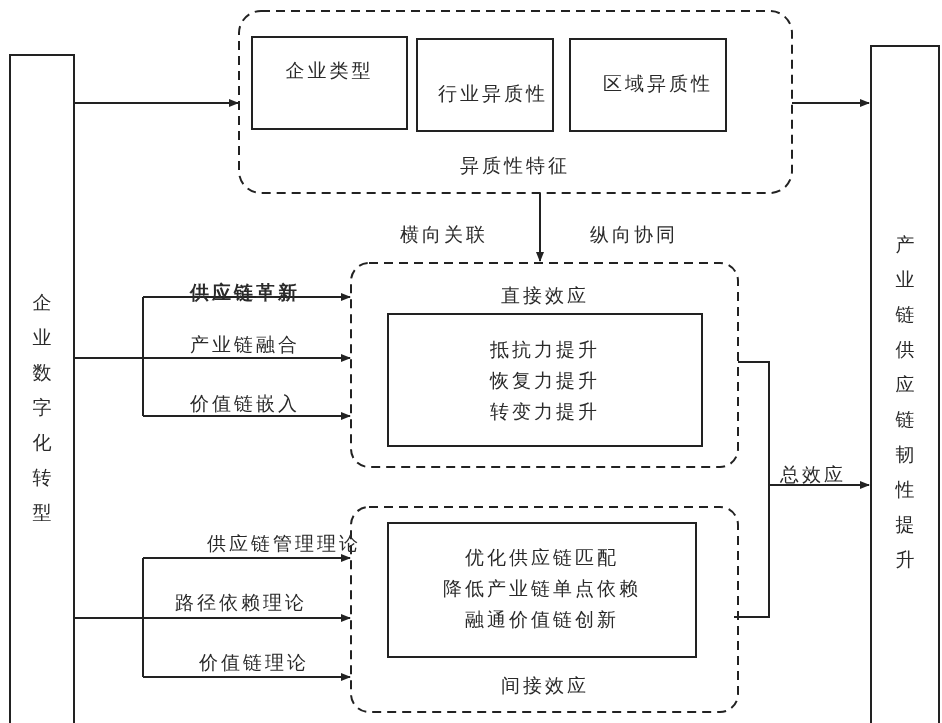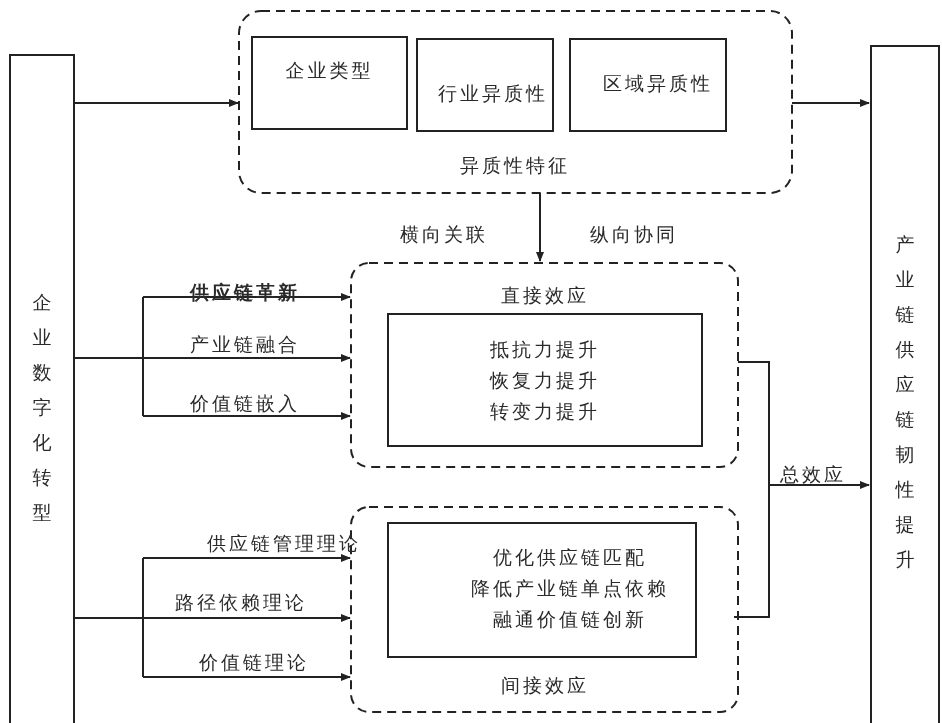--- a/index.html
+++ b/index.html
@@ -99,21 +99,21 @@
 <div class="lbl center" style="left:545px; top:283px;">直接效应</div>
 <div class="box-text" style="left:388px; top:334px; width:314px; line-height:31px;">
   <div>抵抗力提升</div>
   <div>恢复力提升</div>
   <div>转变力提升</div>
 </div>
 <div class="lbl" style="left:190px; top:280px;font-weight:bold;">供应链革新</div>
 <div class="lbl" style="left:190px; top:332px;">产业链融合</div>
 <div class="lbl" style="left:190px; top:391px;">价值链嵌入</div>
 
-<div class="box-text" style="left:388px; top:542px; width:308px; line-height:31px;padding-left:28px;">
+<div class="box-text" style="left:388px; top:542px; width:308px; line-height:31px;">
   <div>优化供应链匹配</div>
   <div>降低产业链单点依赖</div>
   <div>融通价值链创新</div>
 </div>
 <div class="lbl center" style="left:545px; top:673px;">间接效应</div>
 <div class="lbl" style="left:162px; top:531px;margin-left:45px;">供应链管理理论</div>
 <div class="lbl" style="left:175px; top:590px;">路径依赖理论</div>
 <div class="lbl" style="left:188px; top:650px;margin-left:11px;">价值链理论</div>
 
 </body></html>

